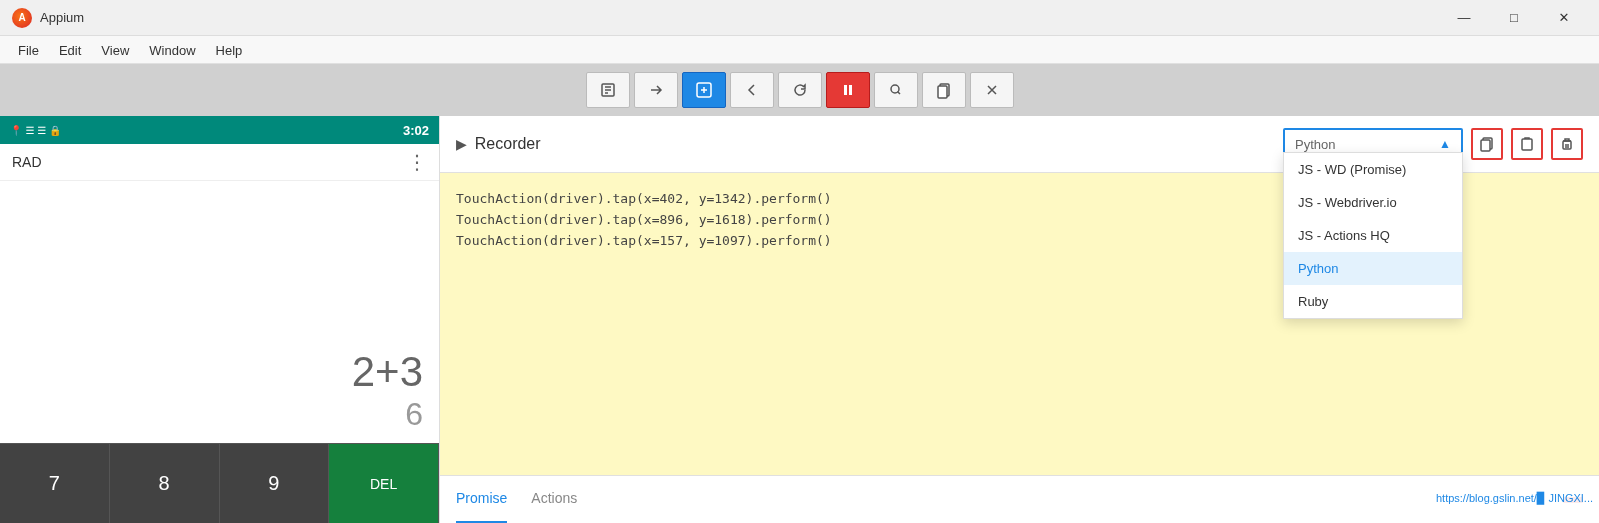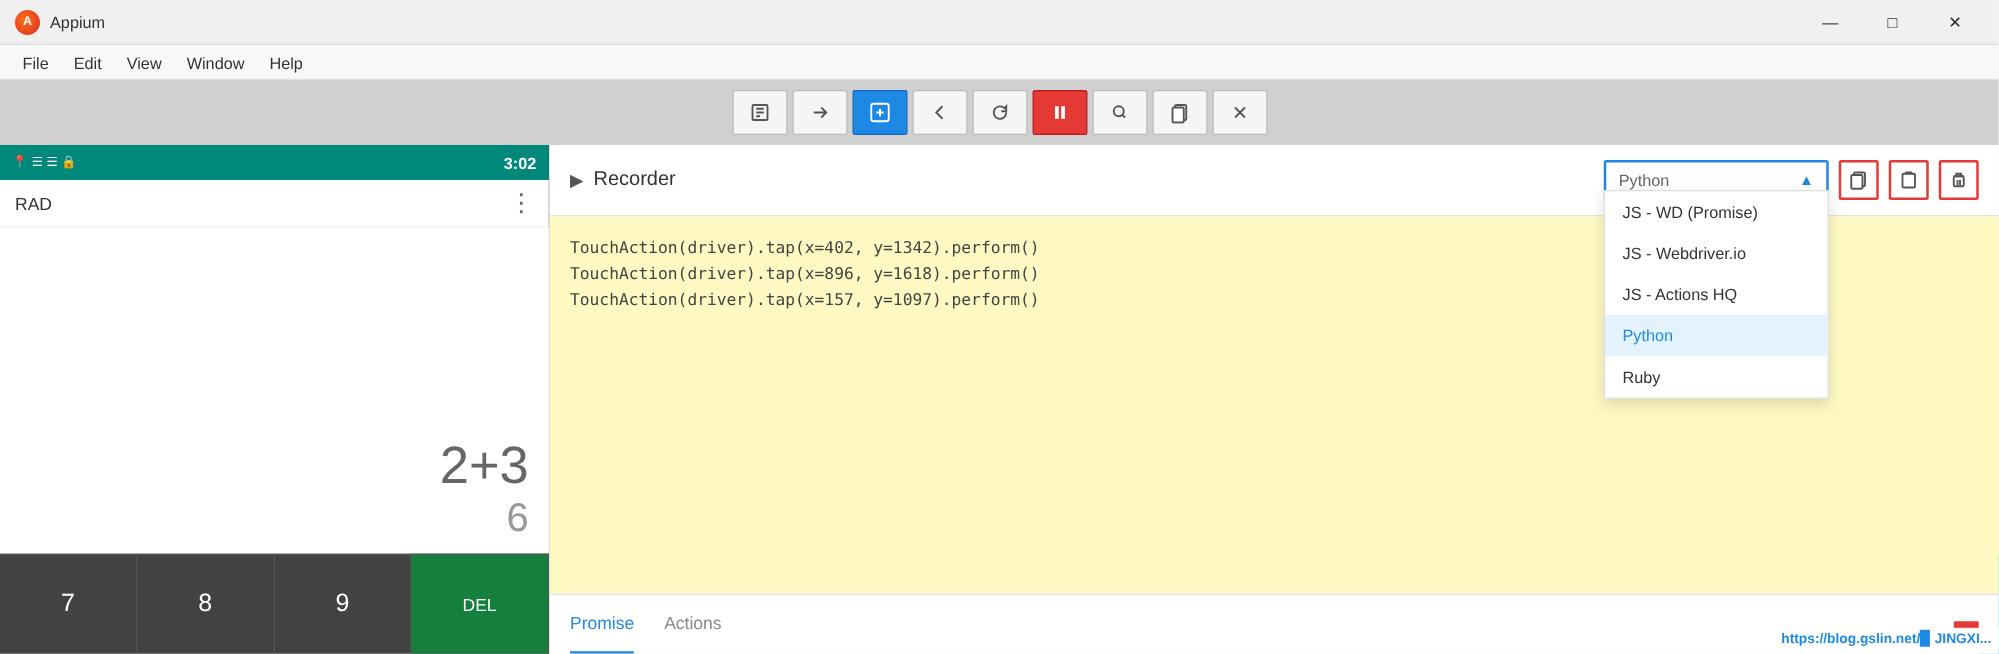--- a/index.html
+++ b/index.html
@@ -234,27 +234,26 @@
     .tab-minus {
       margin-left: auto;
       width: 20px; height: 6px;
       background: #e53935;
       border-radius: 1px;
     }
 
     
     .bottom-hint {
       position: fixed;
-      bottom: 4px;
+      bottom: 16px;
       right: 0;
       font-size: 11px;
       color: #1e88e5;
       padding: 2px 6px;
       background: rgba(255,255,255,0.9);
-      font-weight: bold;
     }
   </style>
 </head>
 <body>
 
 <div class="title-bar">
   <div class="title-bar-left">
     <div class="app-icon">A</div>
     <span class="title-text">Appium</span>
   </div>

